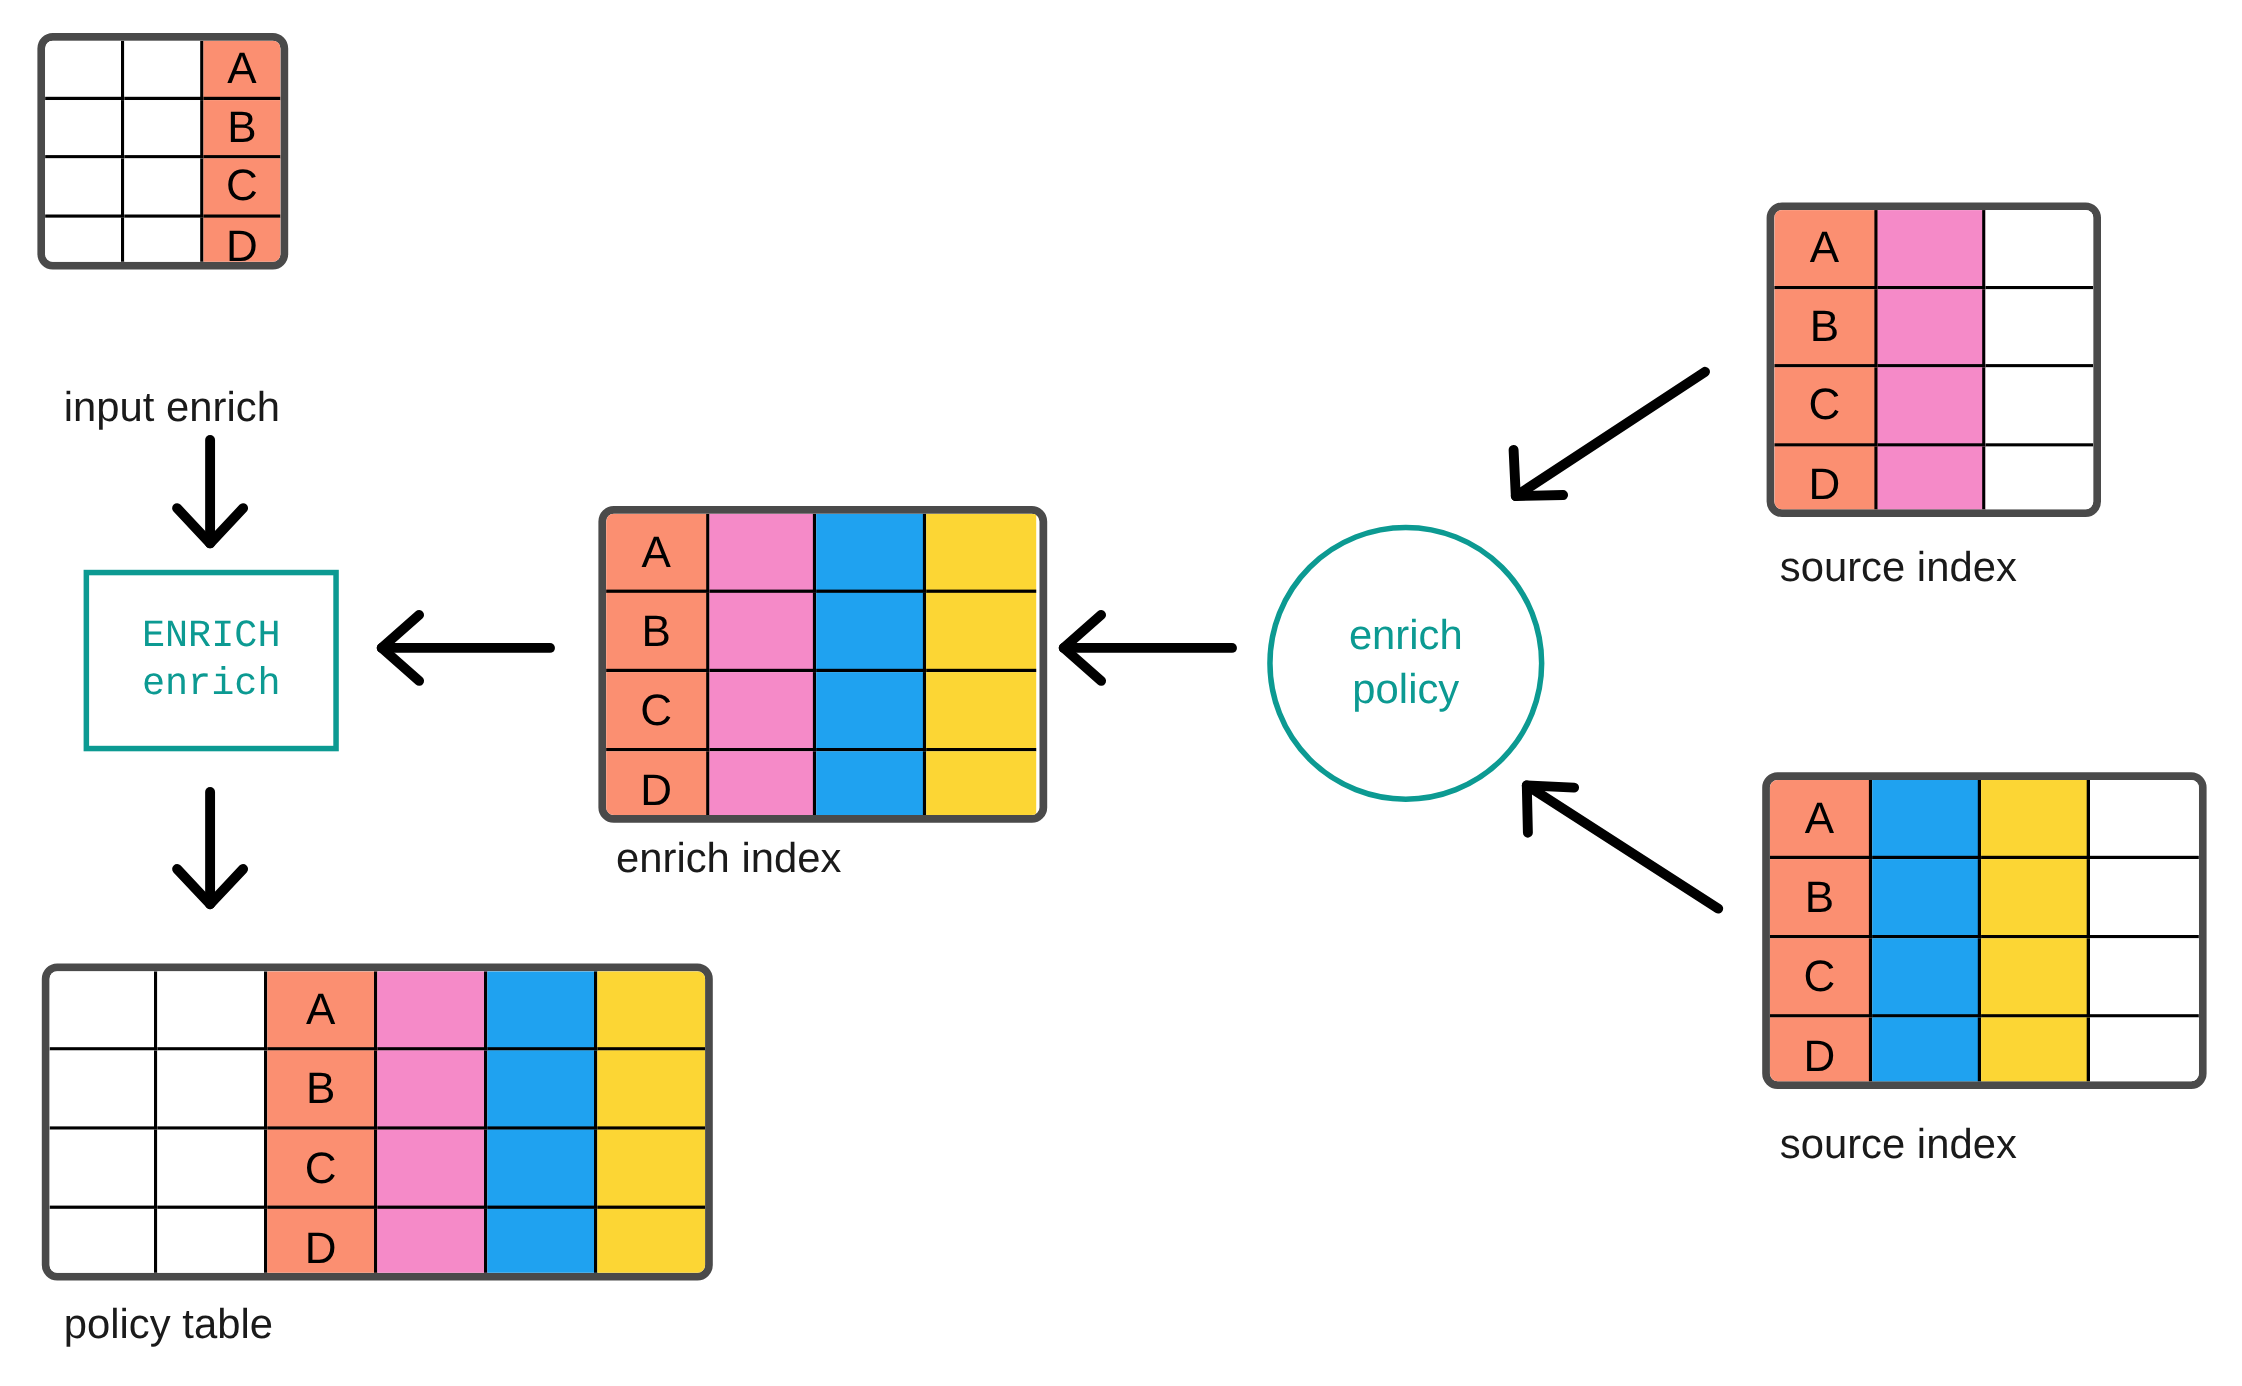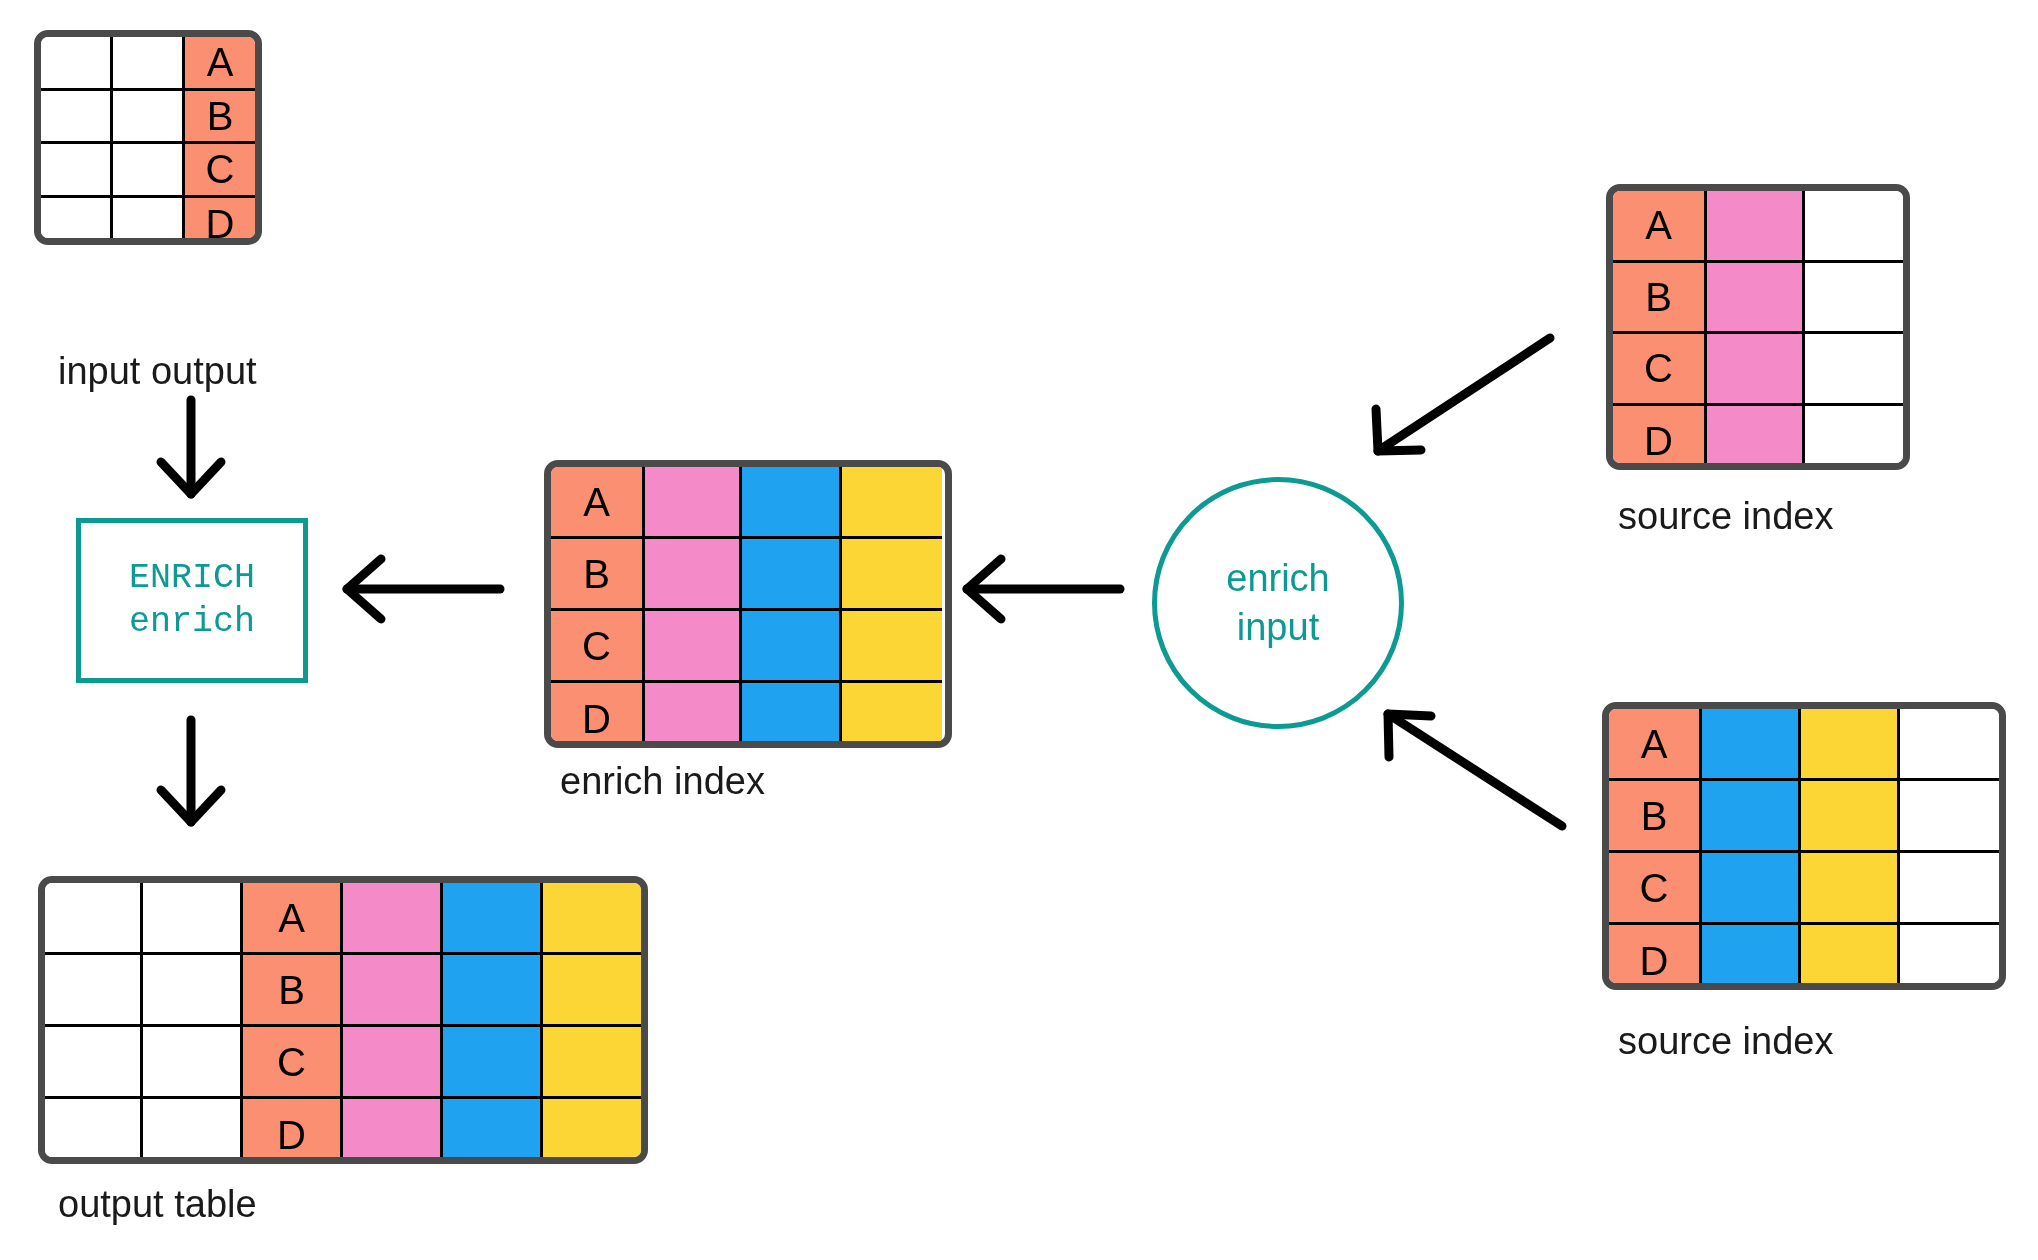--- a/index.html
+++ b/index.html
@@ -130,21 +130,21 @@
         <div class="tcell c-white" style="width:72px;"></div>
         <div class="tcell c-orange" style="width:70px;">C</div>
       </div>
       <div class="trow" style="height:53.5px;">
         <div class="tcell c-white" style="width:72px;"></div>
         <div class="tcell c-white" style="width:72px;"></div>
         <div class="tcell c-orange" style="width:70px;">D</div>
       </div>
     </div>
   </div>
-  <div class="caption" style="left:58px; top:352px;">input output</div>
+  <div class="caption" style="left:58px; top:352px;">input enrich</div>
 
   <div class="cmd-box" style="left:76px; top:518px; width:232px; height:165px;">
     <div>ENRICH</div>
     <div>enrich</div>
   </div>
 
   <div class="tbl-wrap" style="left:544px; top:460px;">
     <div class="tbl" style="width:408px; height:288px;">
       <div class="trow" style="height:72px;">
         <div class="tcell c-orange" style="width:94px;">A</div>
@@ -169,21 +169,21 @@
         <div class="tcell c-pink" style="width:97px;"></div>
         <div class="tcell c-blue" style="width:100px;"></div>
         <div class="tcell c-yellow" style="width:100px;"></div>
       </div>
     </div>
   </div>
   <div class="caption" style="left:560px; top:762px;">enrich index</div>
 
   <div class="policy-circle" style="left:1152px; top:477px; width:252px; height:252px;">
     <div>enrich</div>
-    <div>input</div>
+    <div>policy</div>
   </div>
 
   <div class="tbl-wrap" style="left:1606px; top:184px;">
     <div class="tbl" style="width:304px; height:286px;">
       <div class="trow" style="height:71.5px;">
         <div class="tcell c-orange" style="width:94px;">A</div>
         <div class="tcell c-pink" style="width:98px;"></div>
         <div class="tcell c-white" style="width:98px;"></div>
       </div>
       <div class="trow" style="height:71.5px;">
@@ -264,21 +264,21 @@
       <div class="trow" style="height:72px;">
         <div class="tcell c-white" style="width:98px;"></div>
         <div class="tcell c-white" style="width:100px;"></div>
         <div class="tcell c-orange" style="width:100px;">D</div>
         <div class="tcell c-pink" style="width:100px;"></div>
         <div class="tcell c-blue" style="width:100px;"></div>
         <div class="tcell c-yellow" style="width:98px;"></div>
       </div>
     </div>
   </div>
-  <div class="caption" style="left:58px; top:1185px;">output table</div>
+  <div class="caption" style="left:58px; top:1185px;">policy table</div>
 
   <svg id="arrows" viewBox="0 0 2038 1260">
 
     <g>
       <path class="arrow-path" d="M 191 400 L 191 494"></path>
       <path class="arrow-path" d="M 161 462 L 191 494 L 221 462"></path>
     </g>
 
     <g>
       <path class="arrow-path" d="M 191 720 L 191 822"></path>

